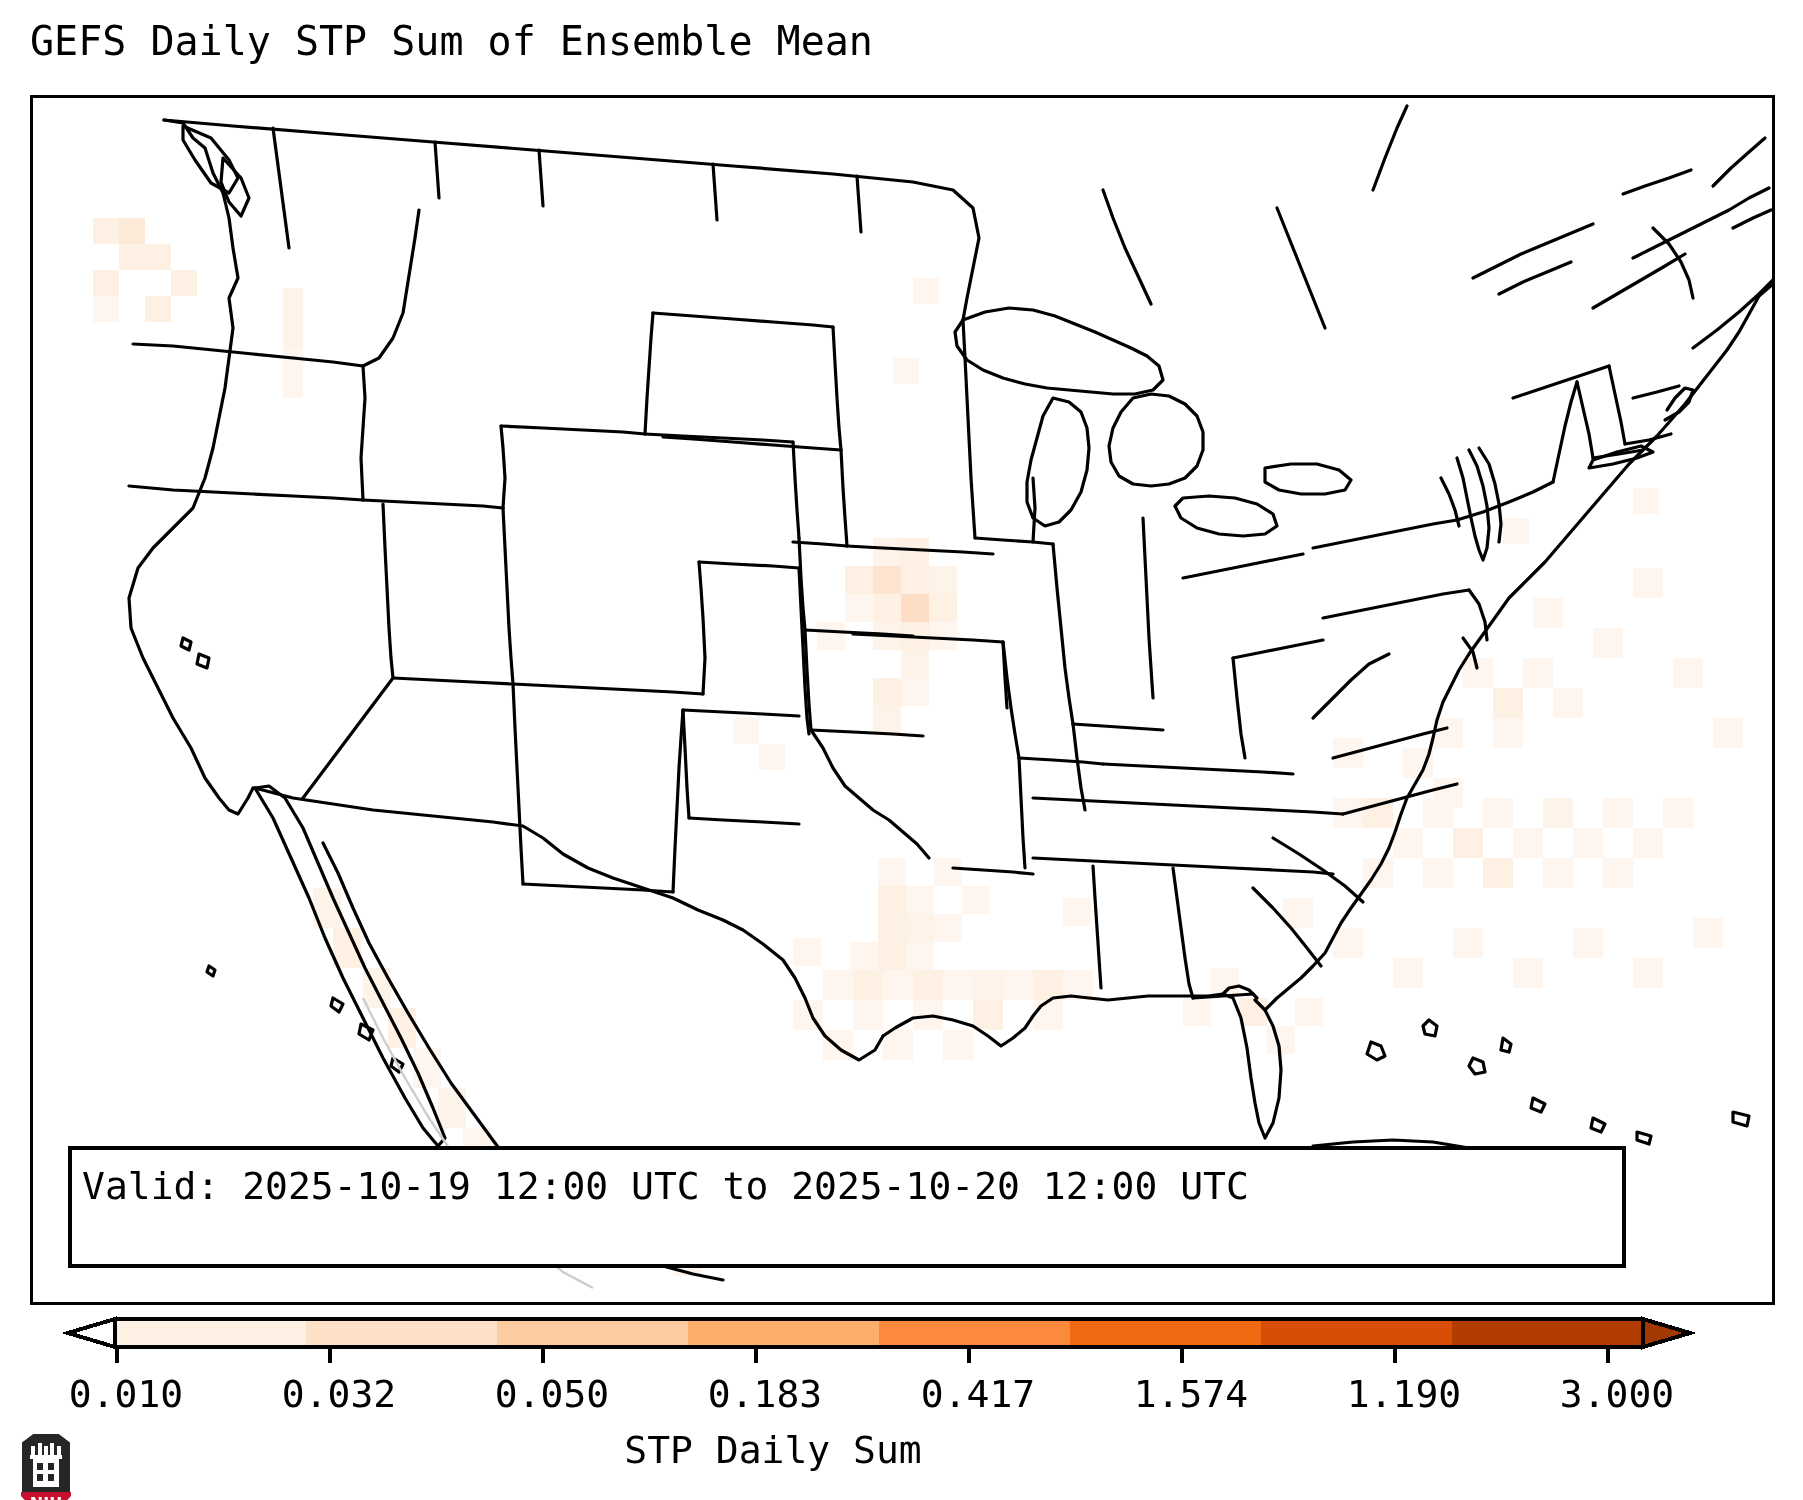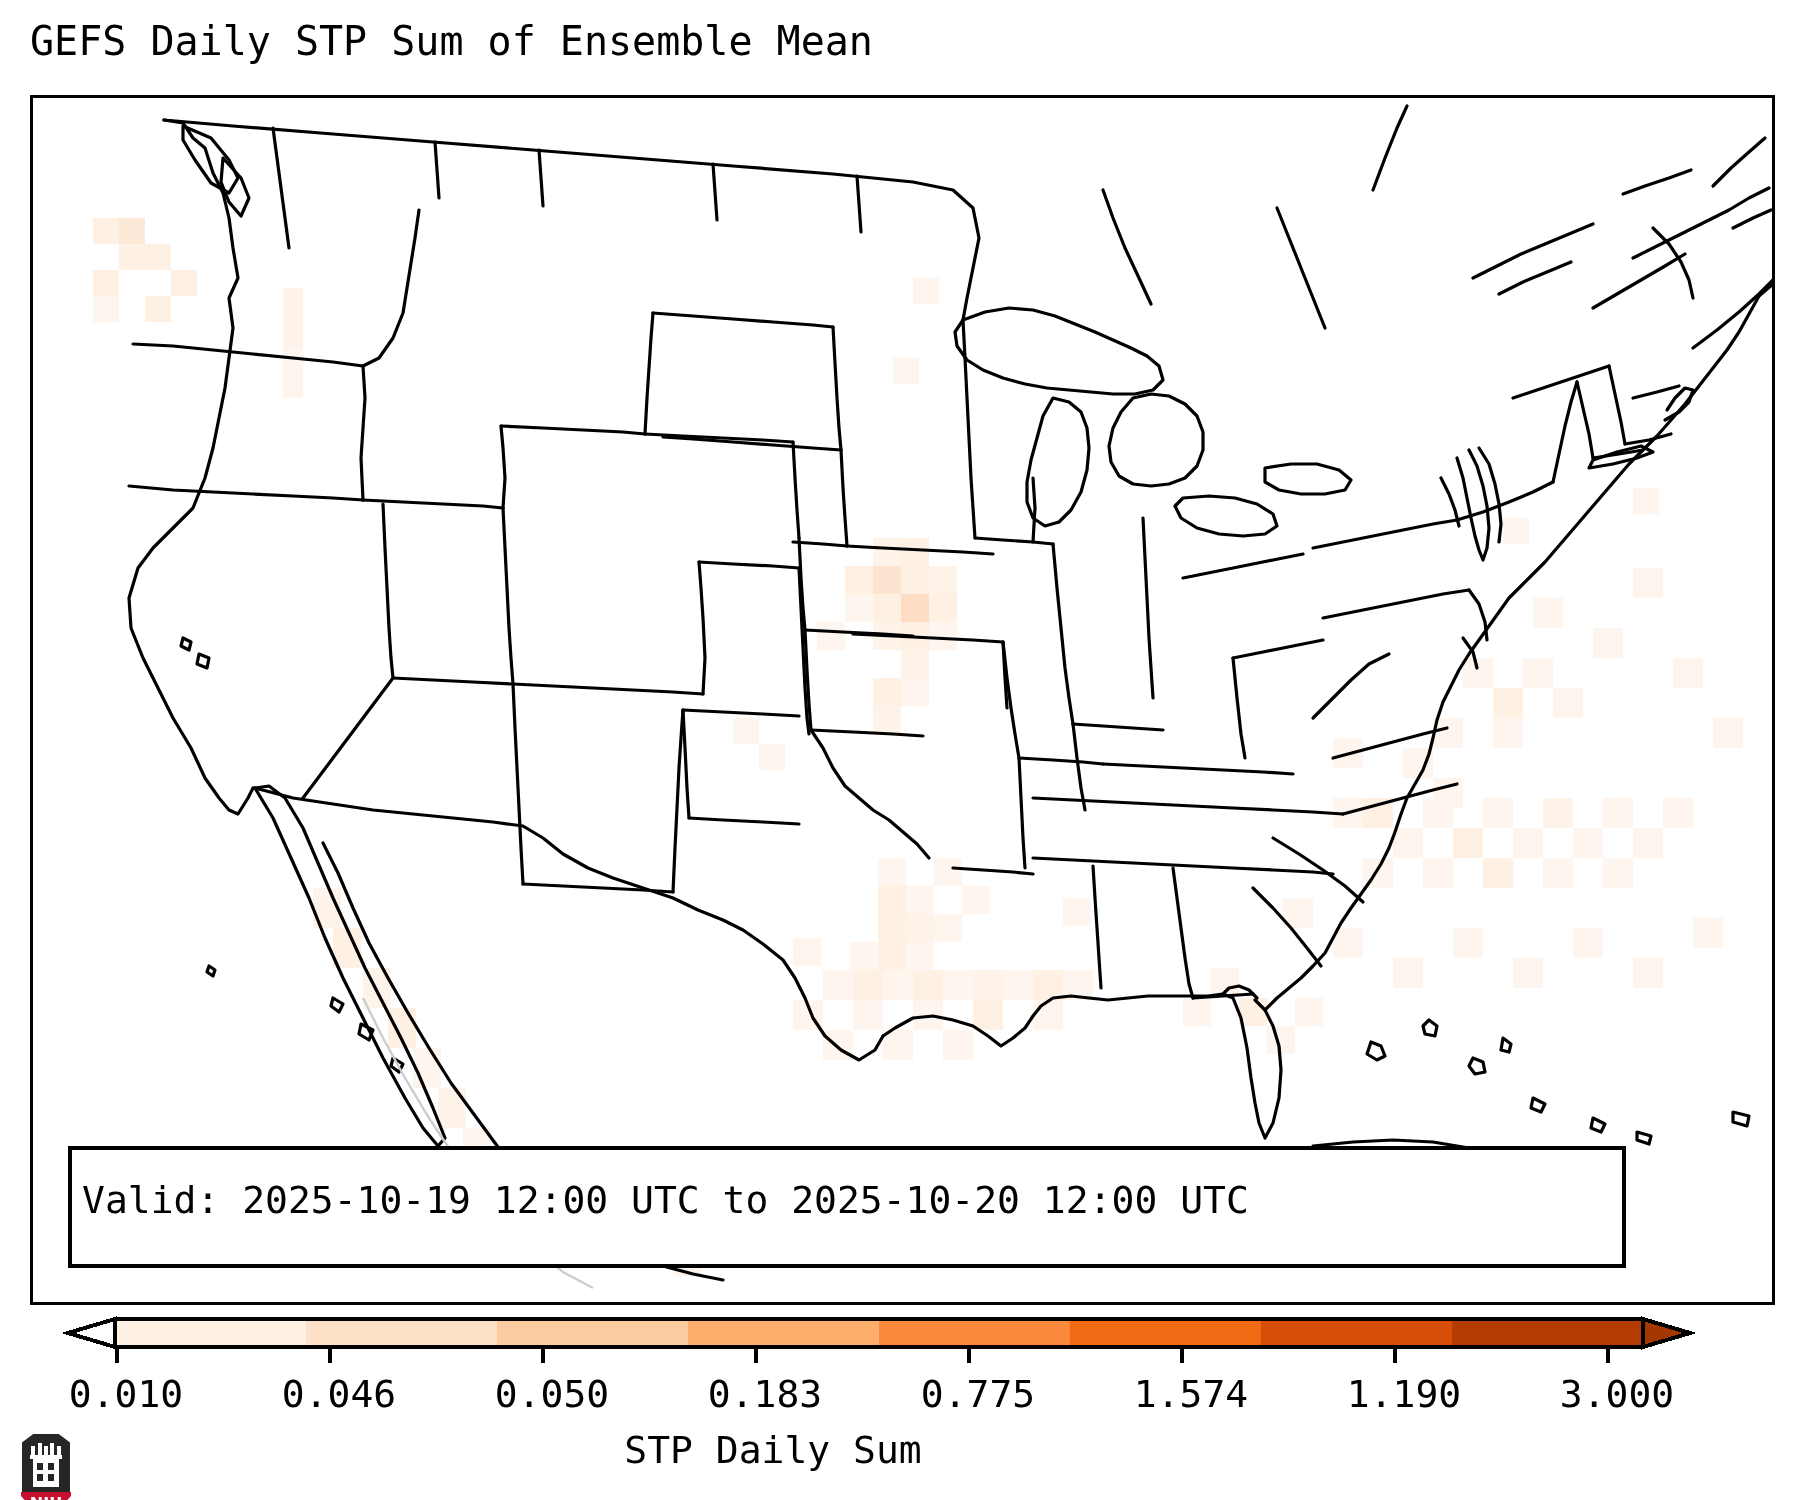--- a/index.html
+++ b/index.html
@@ -59,21 +59,21 @@
   #info-box {
     position: absolute;
     left: 68px;
     top: 1146px;
     width: 1558px;
     height: 122px;
     border: 4px solid #000000;
     background: #ffffff;
     box-sizing: border-box;
     z-index: 30;
-    padding: 22px 0 0 10px;
+    padding: 8px 0 0 10px;
   }
   .info-line {
     font-family: "DejaVu Sans Mono", monospace;
     font-size: 38px;
     line-height: 56px;
     color: #000000;
     white-space: pre;
   }
 
   
@@ -557,24 +557,24 @@
         <line x1="969" y1="36" x2="969" y2="52"></line>
         <line x1="1182" y1="36" x2="1182" y2="52"></line>
         <line x1="1395" y1="36" x2="1395" y2="52"></line>
         <line x1="1608" y1="36" x2="1608" y2="52"></line>
       </g>
     </svg>
   </div>
 
   <div id="cbar-ticklabels">
     <span class="cbar-tick-label" style="left:126px">0.010</span>
-    <span class="cbar-tick-label" style="left:339px">0.046</span>
+    <span class="cbar-tick-label" style="left:339px">0.032</span>
     <span class="cbar-tick-label" style="left:552px">0.050</span>
     <span class="cbar-tick-label" style="left:765px">0.183</span>
-    <span class="cbar-tick-label" style="left:978px">0.775</span>
+    <span class="cbar-tick-label" style="left:978px">0.417</span>
     <span class="cbar-tick-label" style="left:1191px">1.574</span>
     <span class="cbar-tick-label" style="left:1404px">1.190</span>
     <span class="cbar-tick-label" style="left:1617px">3.000</span>
   </div>
 
   <div id="cbar-axis-label">STP Daily Sum</div>
 
   <div id="niu-logo">
     <svg width="58" height="96" viewBox="0 0 58 96">
 

